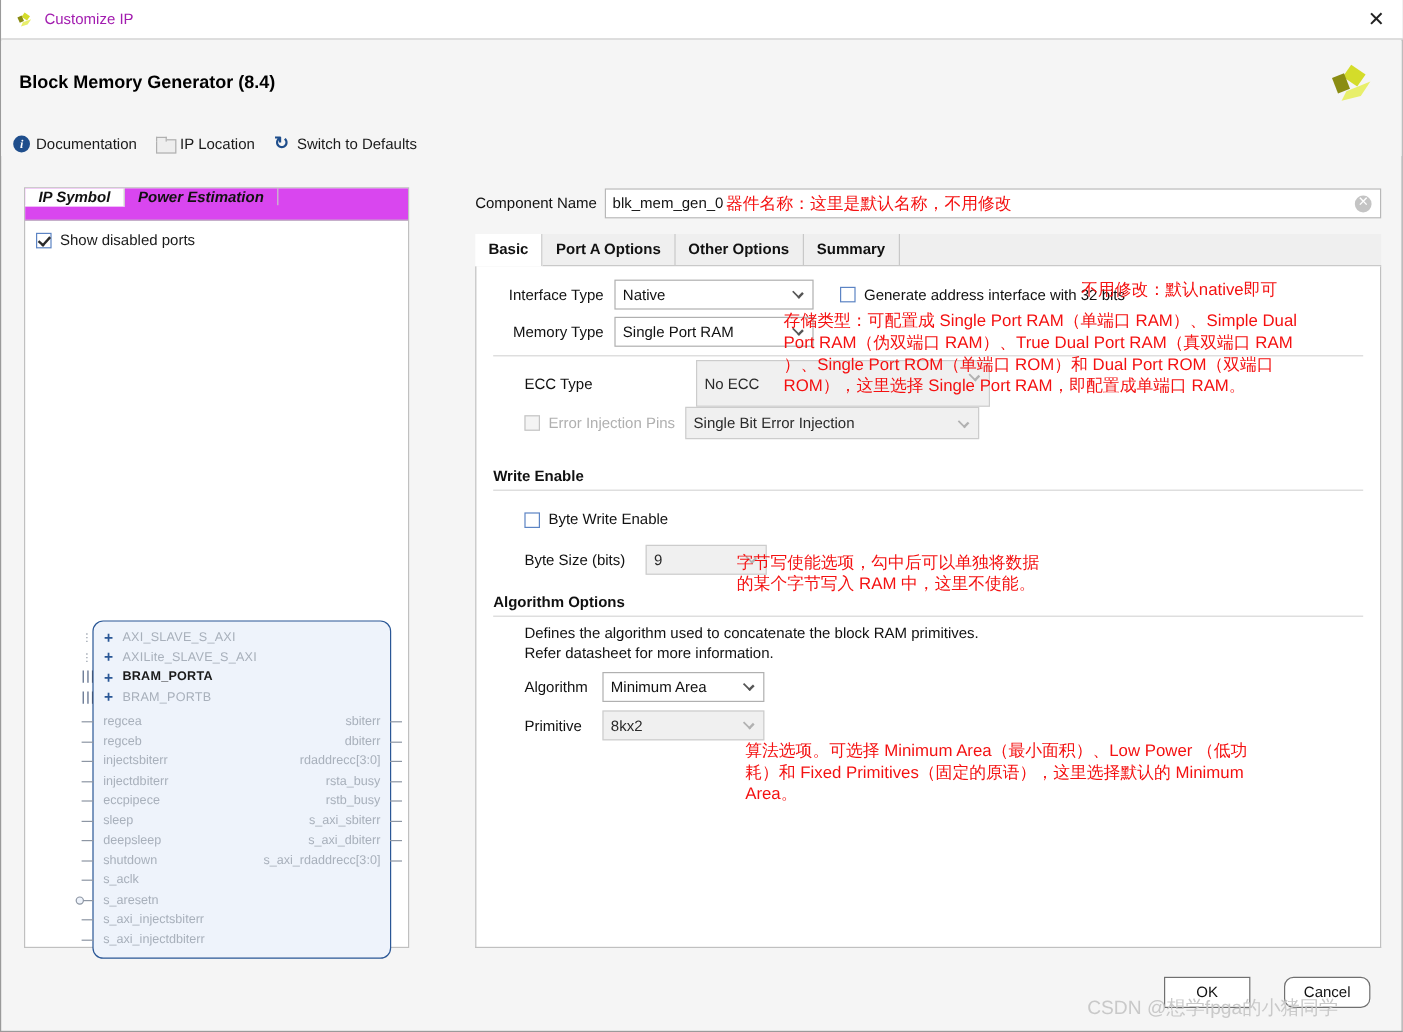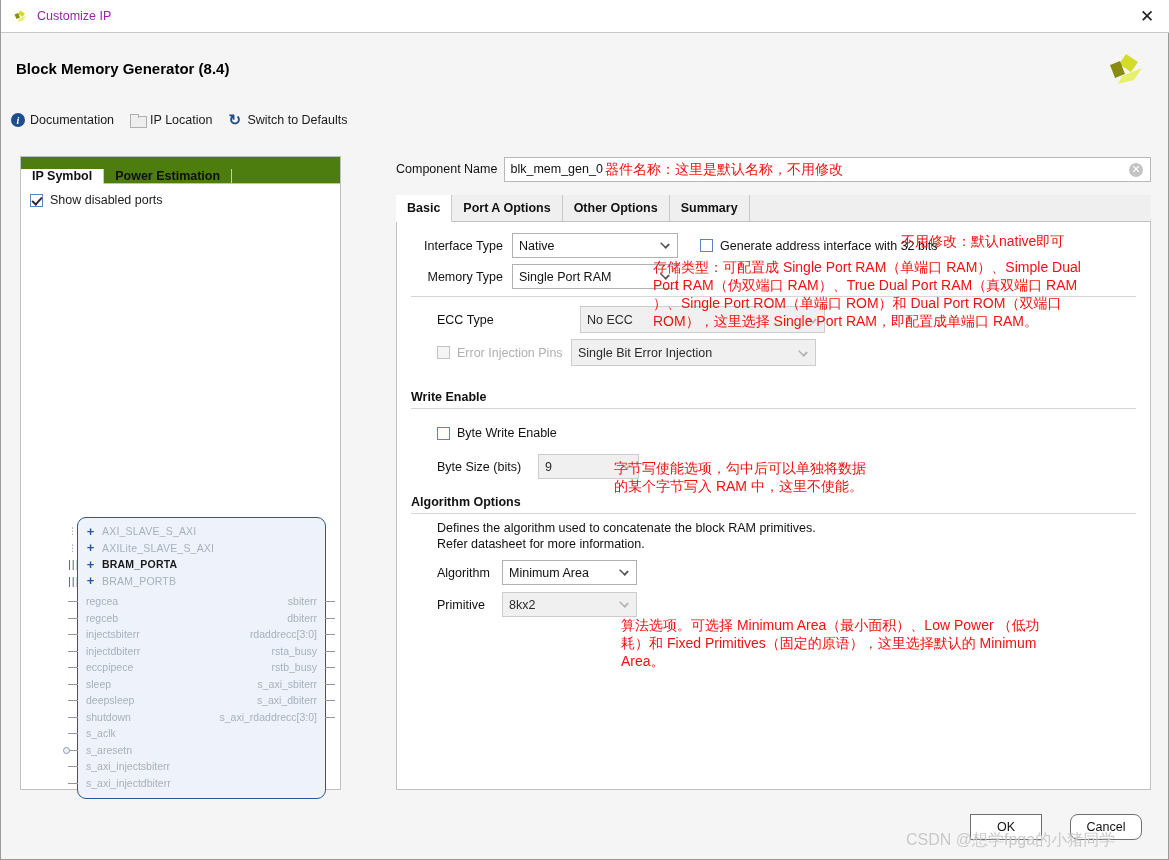--- a/index.html
+++ b/index.html
@@ -93,23 +93,23 @@
   }
 
   
   .left-panel {
     position: absolute; left: 19px; top: 156px;
     width: 321px; height: 634px;
     background: #ffffff;
     border: 1px solid #c0c0c0;
   }
   .tabbar {
-    height: 27px; background: #4d7c0f;
+    height: 27px; background: #d946ef;
     border-bottom: 1px solid #c0c0c0;
-    display: flex; align-items: flex-end;
+    display: flex; align-items: flex-start; font-style: italic;
   }
   .tab {
     padding: 0 11px; display: flex; align-items: center;
     font-size: 12.5px; font-weight: bold; color: #111;
     cursor: pointer;
     border-right: 1px solid #c8c8c8;
   }
   .tab.active {
     background: #ffffff;
     border-bottom: 1px solid #ffffff;
@@ -498,21 +498,21 @@
         <div class="sel" style="width:166px">
           <span>Single Port RAM</span>
           <span class="chev"></span>
         </div>
       </div>
 
       <div class="group-rule"></div>
 
       <div class="field-row" style="height:33px">
         <span class="fr-label" style="width:134px;text-align:left;margin-left:26px">ECC Type</span>
-        <div class="sel disabled" style="width:245px;height:27px">
+        <div class="sel disabled" style="width:245px;height:39px">
           <span>No ECC</span>
           <span class="chev" style="top:8px;border-width:0 2px 2px 0"></span>
         </div>
       </div>
 
       <div class="field-row" style="height:33px">
         <div class="inline-cb" style="width:134px;margin-left:26px;color:#b0b0b0">
           <span class="cb disabled"></span>
           <span>Error Injection Pins</span>
         </div>

